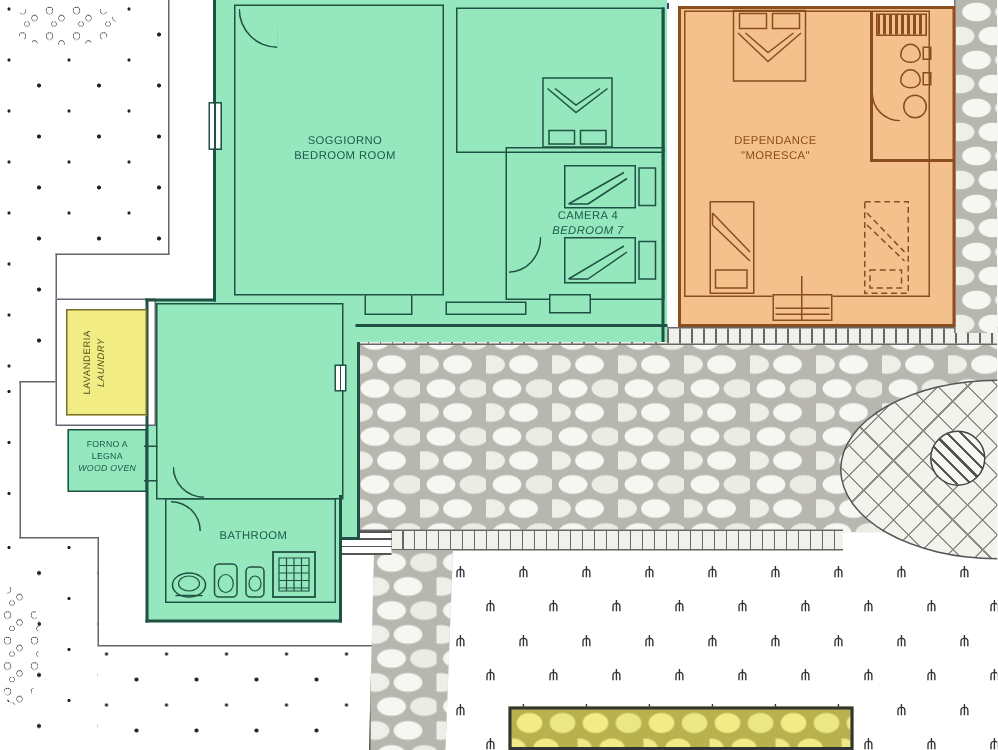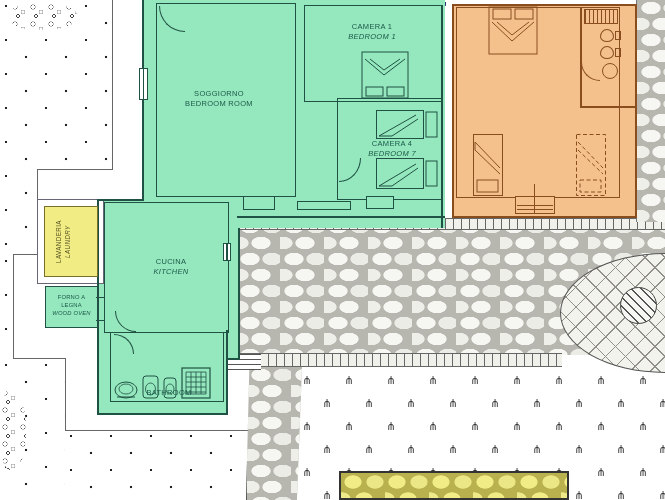--- a/index.html
+++ b/index.html
@@ -253,33 +253,29 @@
     <path d="M2 8 L27 34 M2 16 L27 40 M2 8 L2 16" fill="none" stroke="#8a4e1e" stroke-width="1"></path>
     <rect x="4" y="46" width="21" height="12" fill="none" stroke="#8a4e1e" stroke-width="1"></rect>
   </svg>
 
   <svg class="furn" style="left:576px;top:134px;" width="30" height="62" viewBox="0 0 30 62">
     <rect x="0.5" y="0.5" width="29" height="61" fill="none" stroke="#8a4e1e" stroke-width="1" stroke-dasharray="4 2.5"></rect>
     <path d="M2 8 L27 34 M2 16 L27 40" fill="none" stroke="#8a4e1e" stroke-width="1" stroke-dasharray="4 2.5"></path>
     <rect x="4" y="46" width="21" height="12" fill="none" stroke="#8a4e1e" stroke-width="1" stroke-dasharray="4 2.5"></rect>
   </svg>
 
-  <div class="lbl" style="left:156px;top:89px;width:126px;">
+  <div class="lbl" style="left:167px;top:89px;width:126px;">
     <div>SOGGIORNO</div>
     <div>BEDROOM ROOM</div>
-  </div>
-  <div class="lbl" style="left:309px;top:22px;width:126px;">
-    <div>CAMERA 1</div>
-    <div class="it">BEDROOM 1</div>
   </div>
   <div class="lbl" style="left:329px;top:139px;width:126px;">
     <div>CAMERA 4</div>
     <div class="it">BEDROOM 7</div>
   </div>
-  <div class="lbl" style="left:108px;top:257px;width:126px;">
-    <div>CUCINA</div>
-    <div class="it">KITCHEN</div>
-  </div>
-  <div class="lbl" style="left:106px;top:352px;width:126px;margin-top:36px;">
+  <div class="lbl" style="left:106px;top:352px;width:126px;">
     <div>BATHROOM</div>
   </div>
+  <div class="lbl lbl-brown" style="left:454px;top:89px;width:126px;">
+    <div>DEPENDANCE</div>
+    <div>"MORESCA"</div>
+  </div>
 
 </div>
 
 </body></html>

